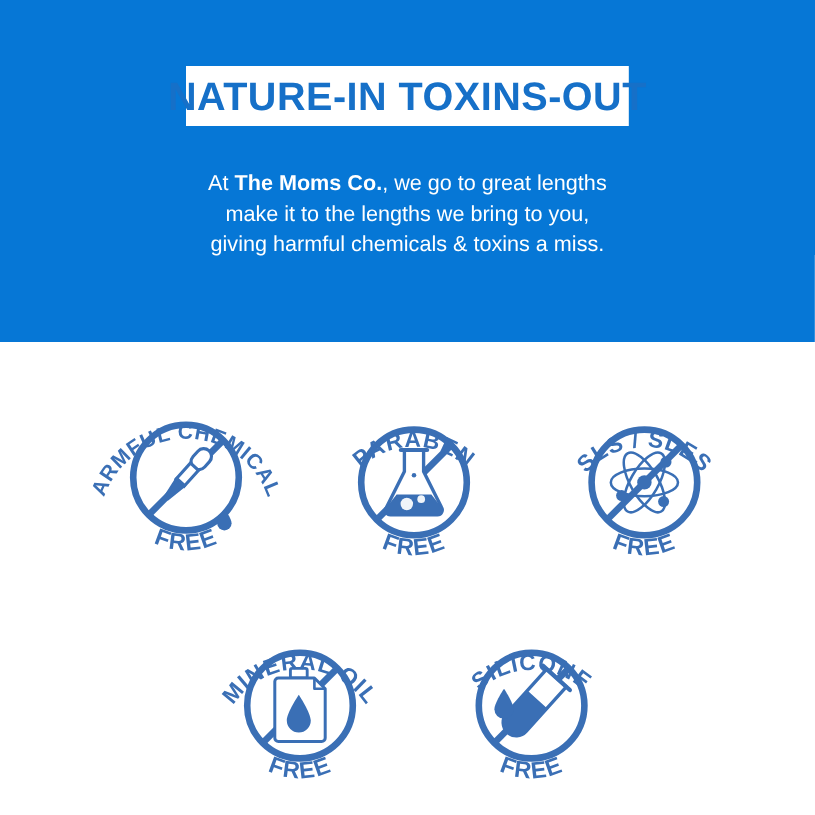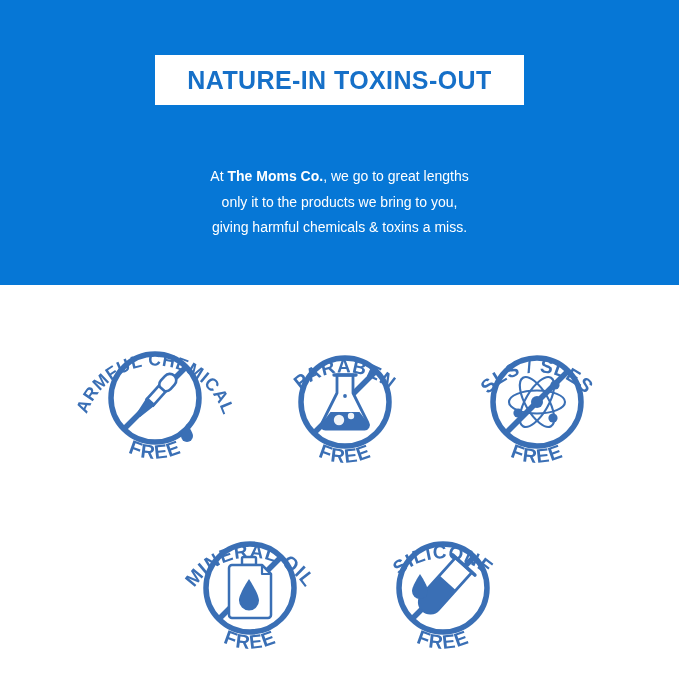--- a/index.html
+++ b/index.html
@@ -40,39 +40,38 @@
     height: 50px;
     background: #ffffff;
     display: flex;
     align-items: center;
     justify-content: center;
     box-sizing: border-box;
   }
 
   .title-text {
     color: #1670c8;
-    font-size: 25px;
+    font-size: 33px;
     font-weight: bold;
     letter-spacing: 0.4px;
     line-height: 1;
     white-space: nowrap;
     font-family: "Liberation Sans", sans-serif;
   }
 
   .hero-body {
     position: absolute;
     left: 0;
     top: 140px;
     width: 679px;
     text-align: center;
     color: #ffffff;
-    font-size: 14px;
+    font-size: 18px;
     line-height: 25.5px;
     font-family: "Liberation Sans", sans-serif;
-    margin-top: 24px;
   }
   .hero-body .line { display: block; white-space: nowrap; }
   .hero-body b { font-weight: bold; }
 
   
   .badges {
     position: absolute;
     left: 0;
     top: 285px;
     width: 679px;
@@ -102,21 +101,21 @@
 <div class="page">
 
   <div class="hero">
 
     <div class="title-box">
       <span class="title-text">NATURE-IN TOXINS-OUT</span>
     </div>
 
     <div class="hero-body">
       <span class="line"><span>At </span><b>The Moms Co.</b><span>, we go to great lengths</span></span>
-      <span class="line">only it to the products we bring to you,</span>
+      <span class="line">make it to the lengths we bring to you,</span>
       <span class="line">giving harmful chemicals &amp; toxins a miss.</span>
     </div>
 
   </div>
 
   <div class="badges">
 
     <div class="badge b1">
       <svg viewBox="0 0 170 170" xmlns="http://www.w3.org/2000/svg">
         <defs>

